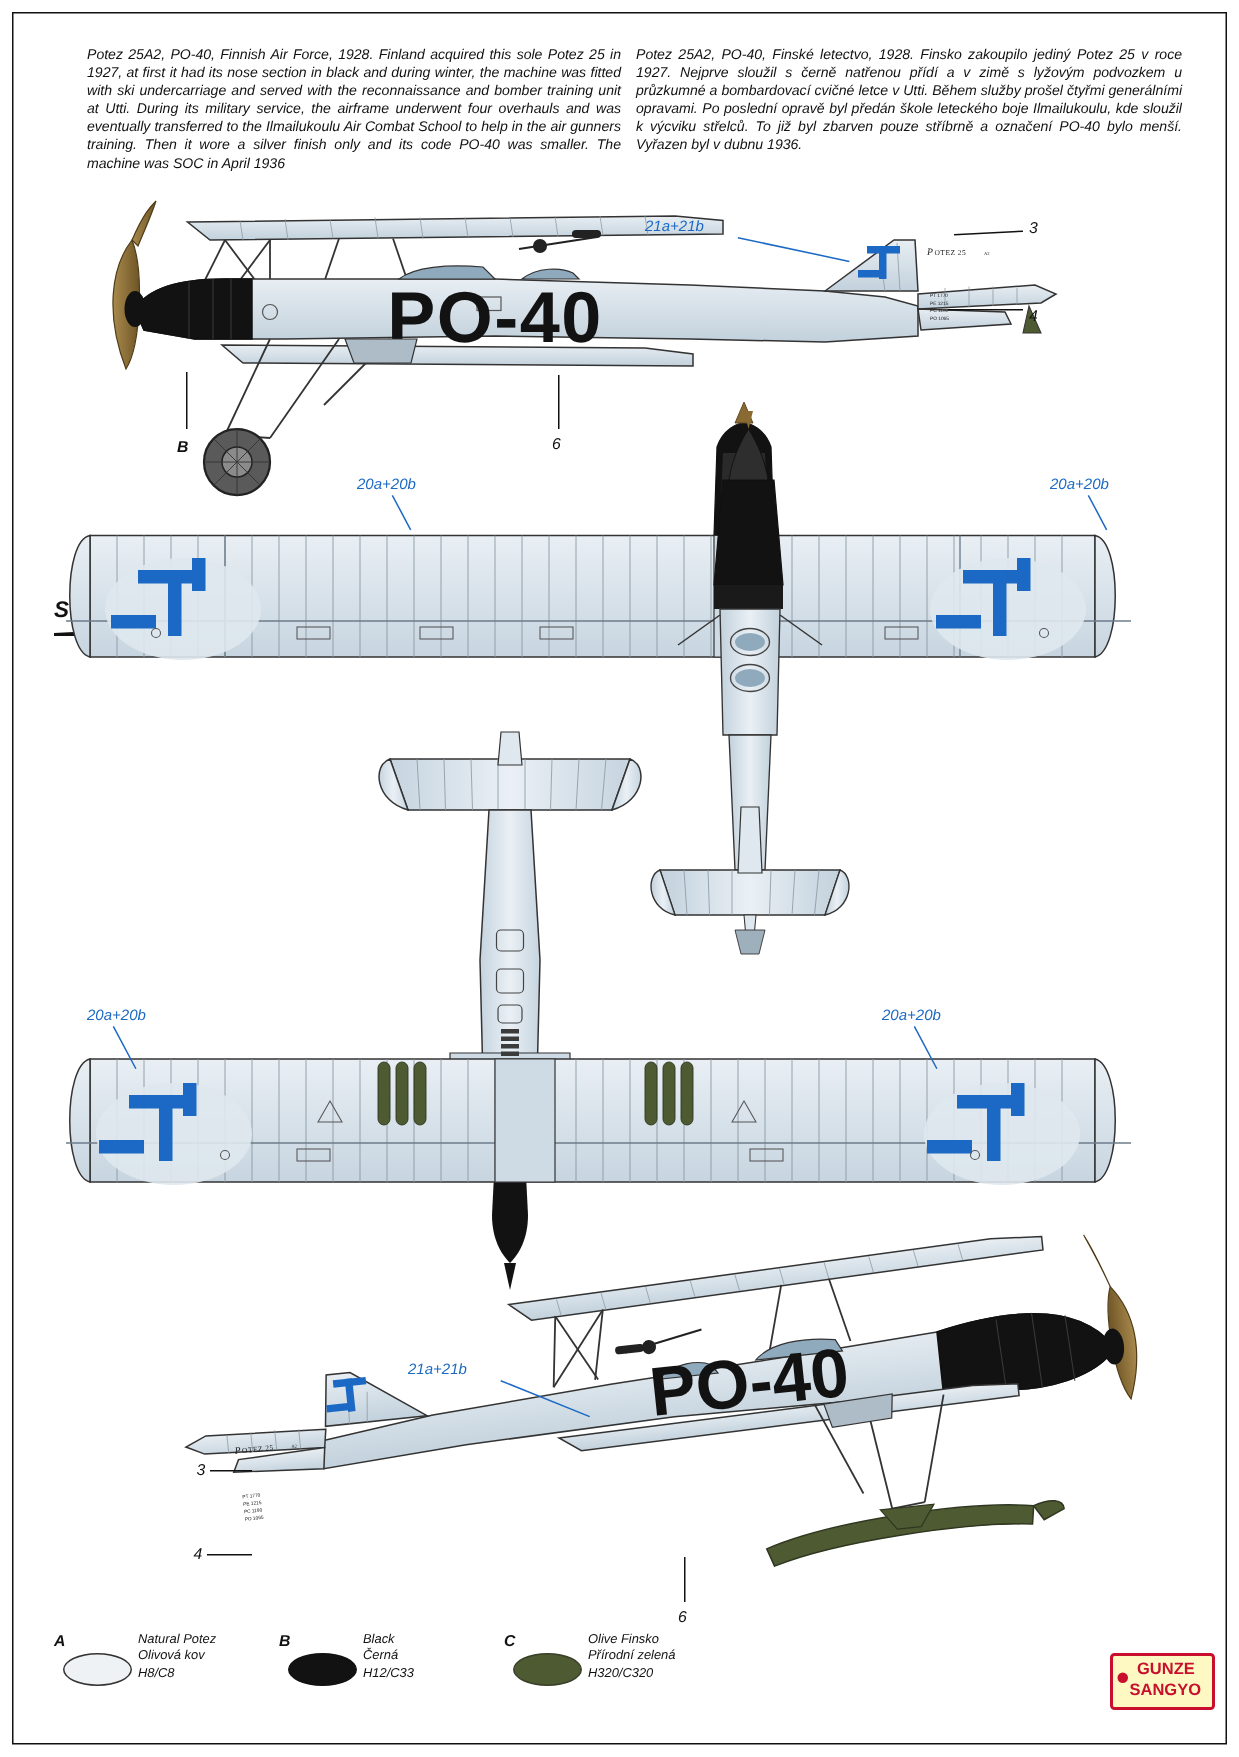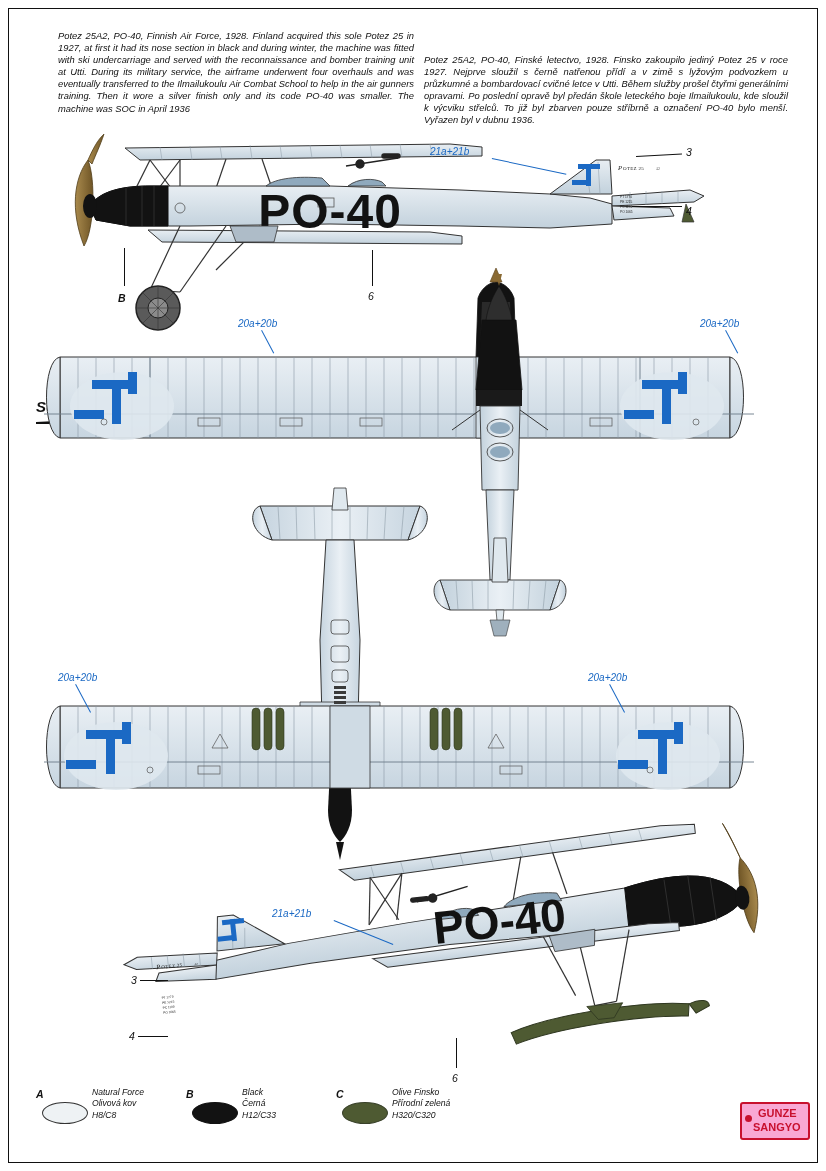--- a/index.html
+++ b/index.html
@@ -3,21 +3,21 @@
 <meta charset="utf-8">
 <style>
   html,body{margin:0;padding:0;background:#ffffff;}
   body{width:826px;height:1171px;position:relative;font-family:"Liberation Sans",sans-serif;color:#111;overflow:hidden;}
   .sheet{position:absolute;inset:0;background:#fff;}
   .frame{position:absolute;left:8px;top:8px;width:810px;height:1155px;border:1px solid #111;box-sizing:border-box;}
 
   
   .txt{position:absolute;font-style:italic;font-size:9.4px;line-height:12.1px;text-align:justify;}
   #txt-en{left:34px;top:30px;width:356px;margin-left:24px;}
-  #txt-cz{left:424px;top:30px;width:364px;margin-top:24px;}
+  #txt-cz{left:424px;top:30px;width:364px;}
 
   
   #scheme-label{position:absolute;left:36px;top:398px;font-style:italic;font-weight:bold;font-size:15px;letter-spacing:.3px;}
   #scheme-underline{position:absolute;left:36px;top:419px;width:60px;height:5px;background:#111;
      clip-path:polygon(0 3px,100% 0,100% 5px,0 5px);}
 
   
   .callout{position:absolute;font-style:italic;font-size:10px;white-space:nowrap;}
   .cnum{position:absolute;font-style:italic;font-size:10.5px;}
   .lead{position:absolute;background:#1b69c4;height:1px;transform-origin:0 0;}
@@ -28,21 +28,21 @@
   .lg{position:absolute;width:140px;}
   .lg .ltr{position:absolute;left:0;top:0;font-style:italic;font-weight:bold;font-size:10.5px;}
   .lg .sw{position:absolute;left:6px;top:14px;width:44px;height:20px;border-radius:50%/50%;border:1px solid #333;}
   .lg .nm{position:absolute;left:56px;top:-1px;font-size:8.6px;line-height:11.4px;font-style:italic;white-space:nowrap;}
   #lg-a{left:0;} #lg-b{left:150px;} #lg-c{left:300px;}
 
   
   #logo-sh{position:absolute;left:655px;top:1140px;width:80px;height:40px;margin-top:47px;}
   #logo-sh .sp{position:absolute;left:0;top:2px;font-size:9px;font-style:italic;color:#1b3f8f;}
   #logo-sh .hb{position:absolute;left:2px;top:11px;font-size:23px;font-weight:bold;font-style:italic;color:#1d4ed8;letter-spacing:-1px;}
-  #logo-gz{position:absolute;left:740px;top:1102px;width:66px;height:34px;border:2px solid #c8102e;border-radius:3px;background:#f9a8d4;}
+  #logo-gz{position:absolute;left:740px;top:1102px;width:66px;height:34px;border:2px solid #c8102e;border-radius:3px;background:#fef9c3;}
   #logo-gz .gz1{position:absolute;left:16px;top:3px;font-size:11px;font-weight:bold;color:#c8102e;}
   #logo-gz .gz2{position:absolute;left:11px;top:17px;font-size:11px;font-weight:bold;color:#c8102e;text-align:right;}
   #logo-gz .dot{position:absolute;left:3px;top:11px;width:7px;height:7px;border-radius:50%;background:#c8102e;}
 
   
   .art{position:absolute;}
   svg{display:block;overflow:visible;}
   .tiny{font-size:3.2px;font-family:"Liberation Sans",sans-serif;}
 </style>
 </head>
@@ -606,21 +606,21 @@
   <div class="cnum" style="left:129px;top:1030px;">4</div>
   <div class="lead-dark" style="left:138px;top:1036px;width:30px;"></div>
   <div class="cnum" style="left:452px;top:1072px;">6</div>
   <div class="lead-dark" style="left:456px;top:1038px;width:1px;height:30px;background:#111;"></div>
 
   <div id="legend">
     <div class="lg" id="lg-a">
       <div class="ltr">A</div>
       <div class="sw" style="background:#eef2f4;"></div>
       <div class="nm">
-        <div>Natural Force</div>
+        <div>Natural Potez</div>
         <div>Olivová kov</div>
         <div>H8/C8</div>
       </div>
     </div>
     <div class="lg" id="lg-b">
       <div class="ltr">B</div>
       <div class="sw" style="background:#121212;border-color:#111;"></div>
       <div class="nm">
         <div>Black</div>
         <div>Černá</div>

